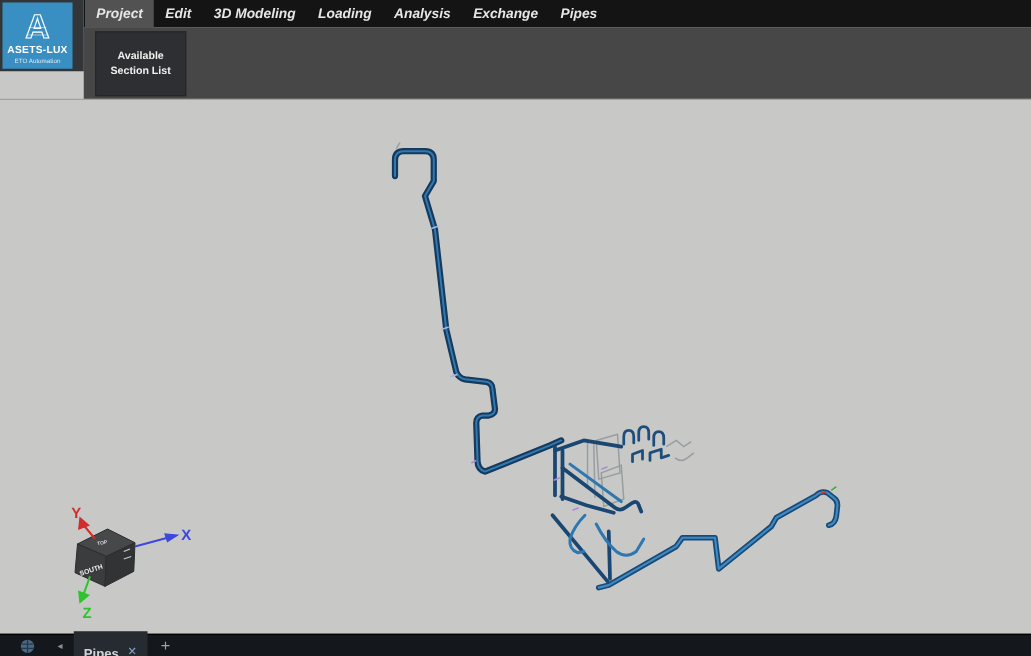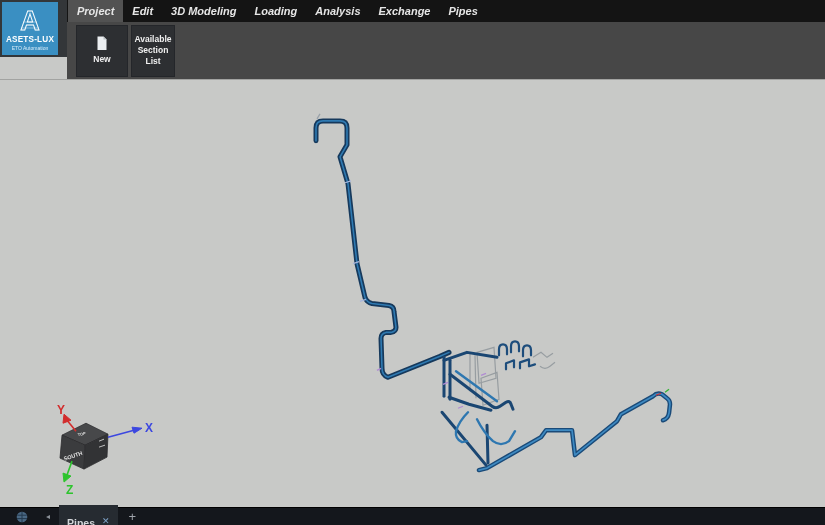--- a/index.html
+++ b/index.html
@@ -7,21 +7,21 @@
   .app{position:relative;width:825px;height:525px;overflow:hidden;background:#c8c9c7;}
 
   
   .logo-block{position:absolute;left:0;top:0;width:67px;height:57px;background:#333639;z-index:5;}
   .logo-inner{position:absolute;left:2px;top:2px;width:56px;height:53px;background:#3a8fc2;}
   .menubar{position:absolute;left:67px;top:0;right:0;height:22px;background:#141414;display:flex;align-items:stretch;padding-left:1px;z-index:4;font-style:italic;}
   .menu-item{font-size:11px;font-weight:bold;color:#e6e6e6;padding:0 9px;display:flex;align-items:center;white-space:nowrap;cursor:default;}
   .menu-item.active{background:#525252;}
   .toolbar{position:absolute;left:67px;top:22px;right:0;height:57px;background:#474747;display:flex;align-items:center;padding-left:9px;gap:3px;z-index:4;}
   .tb-btn{width:52px;height:52px;background:#2d2f32;border:1px solid #24262a;display:flex;flex-direction:column;align-items:center;justify-content:center;gap:3px;}
-  .tb-btn.wide{width:44px;}
+  .tb-btn.wide{width:73px;}
   .tb-lbl{font-size:8.5px;font-weight:bold;color:#f0f0f0;text-align:center;line-height:1.3;padding:0 2px;}
 
   
   .viewport{position:absolute;left:0;top:79px;right:0;bottom:18px;background:#c8c9c7;border-top:1px solid #a2a3a1;z-index:1;}
   .viewport svg{display:block;width:100%;height:100%;}
 
   
   .bottombar{position:absolute;left:0;bottom:0;right:0;height:18px;background:#14171c;border-top:1px solid #000;display:flex;align-items:center;z-index:5;}
   .globe{margin-left:16px;display:flex;align-items:center;}
   .scroll-left{margin-left:18px;color:#8a9097;font-size:8px;line-height:1;}
@@ -127,27 +127,20 @@
     <span class="menu-item active">Project</span>
     <span class="menu-item">Edit</span>
     <span class="menu-item">3D Modeling</span>
     <span class="menu-item">Loading</span>
     <span class="menu-item">Analysis</span>
     <span class="menu-item">Exchange</span>
     <span class="menu-item">Pipes</span>
   </div>
 
   <div class="toolbar">
-    <div class="tb-btn">
-      <svg width="14" height="15" viewBox="0 0 14 15">
-        <path d="M2.5,0.5 h6 l3,3 v10.5 h-9 z" fill="#eceff1"></path>
-        <path d="M8.5,0.5 l3,3 h-3 z" fill="#b9bfc4"></path>
-      </svg>
-      <div class="tb-lbl">New</div>
-    </div>
     <div class="tb-btn wide">
       <div class="tb-lbl">Available Section List</div>
     </div>
   </div>
 
   <div class="logo-block">
     <div class="logo-inner">
       <svg width="56" height="53" viewBox="0 0 56 53">
         <text x="28" y="28" text-anchor="middle" font-size="27" font-weight="bold" fill="none" stroke="#ffffff" stroke-width="0.9">A</text>
         <path d="M21,20 L35,20 M19,26 L37,26" stroke="#ffffff" stroke-width="0.5" opacity="0.8"></path>

